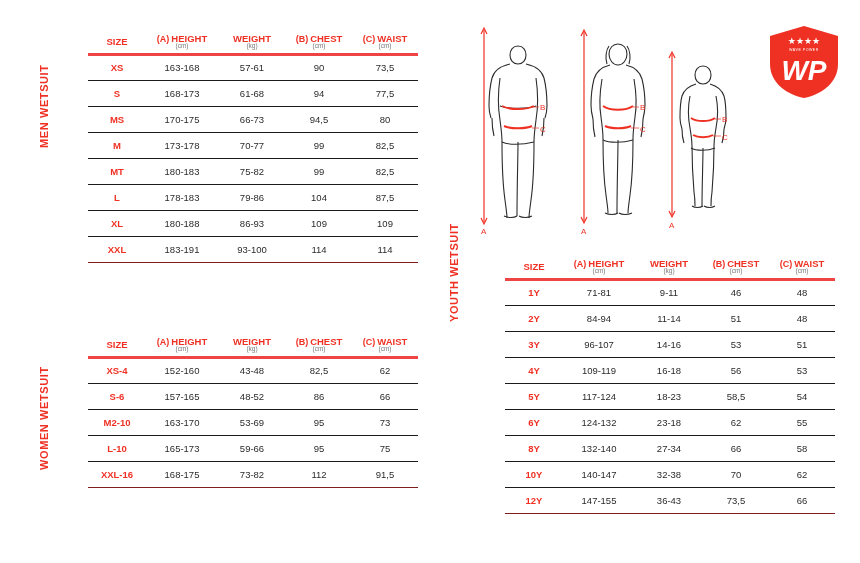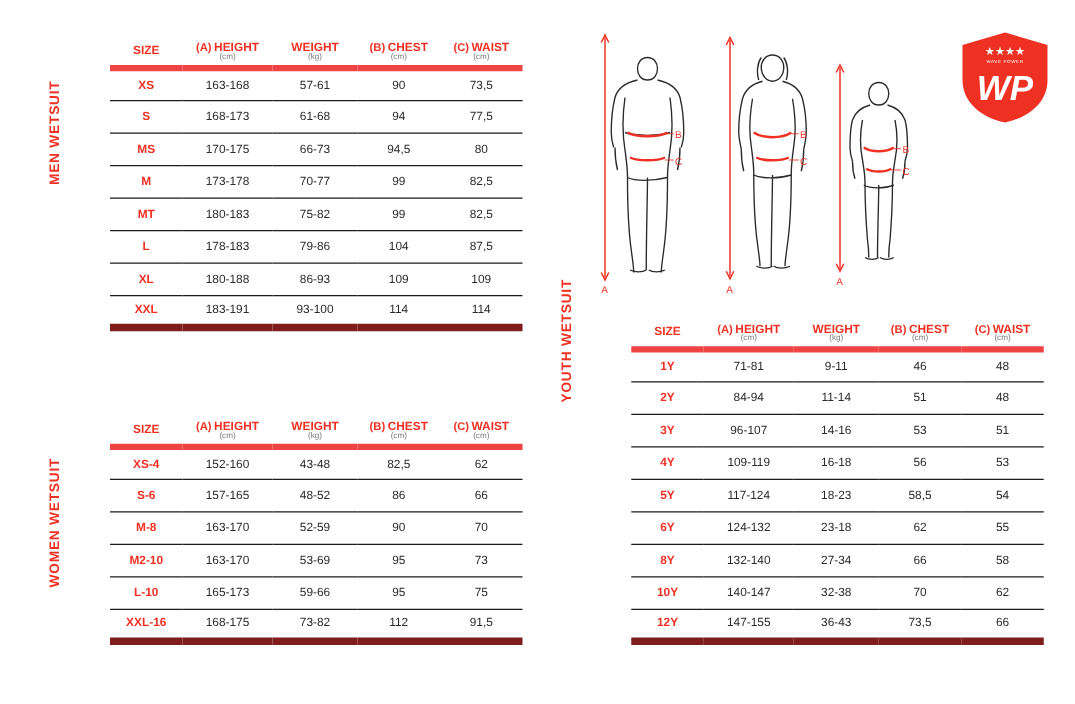--- a/index.html
+++ b/index.html
@@ -41,28 +41,28 @@
     height: 26px;
     font-weight: normal;
     border-bottom: 1px solid #1b1b1b;
     white-space: nowrap;
   }
   .sizetable thead th {
     color: #ef3124;
     font-weight: bold;
     font-size: 9.5px;
     height: 24px;
-    border-bottom: 5px solid #ef4444;
+    border-bottom: 3px solid #ef4444;
   }
   .sizetable tbody td:first-child {
     color: #ef3124;
     font-weight: bold;
   }
   .sizetable tbody tr:last-child td {
-    border-bottom: 6px solid #7f1d1d;
+    border-bottom: 1px solid #7f1d1d;
   }
   .hdr-cell { position: relative; }
   .hdr-main { display: inline-block; }
   .hdr-tag {
     color: #ef3124;
     font-weight: bold;
     font-size: 9px;
     margin-right: 2px;
   }
   .hdr-unit {
@@ -212,27 +212,20 @@
           <td>43-48</td>
           <td>82,5</td>
           <td>62</td>
         </tr>
         <tr>
           <td>S-6</td>
           <td>157-165</td>
           <td>48-52</td>
           <td>86</td>
           <td>66</td>
-        </tr>
-        <tr>
-          <td>M-8</td>
-          <td>163-170</td>
-          <td>52-59</td>
-          <td>90</td>
-          <td>70</td>
         </tr>
         <tr>
           <td>M2-10</td>
           <td>163-170</td>
           <td>53-69</td>
           <td>95</td>
           <td>73</td>
         </tr>
         <tr>
           <td>L-10</td>

